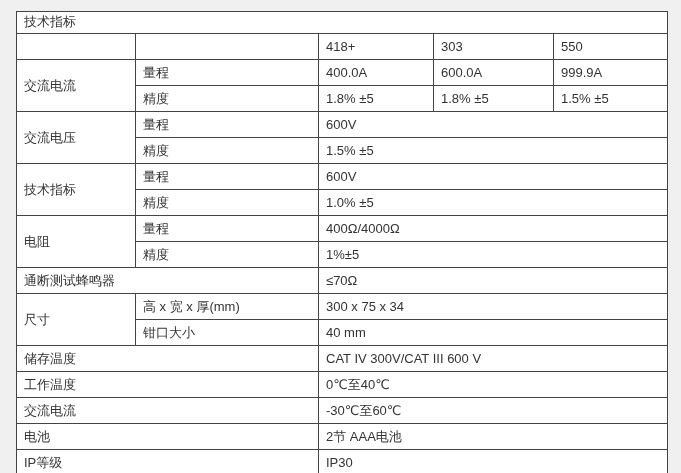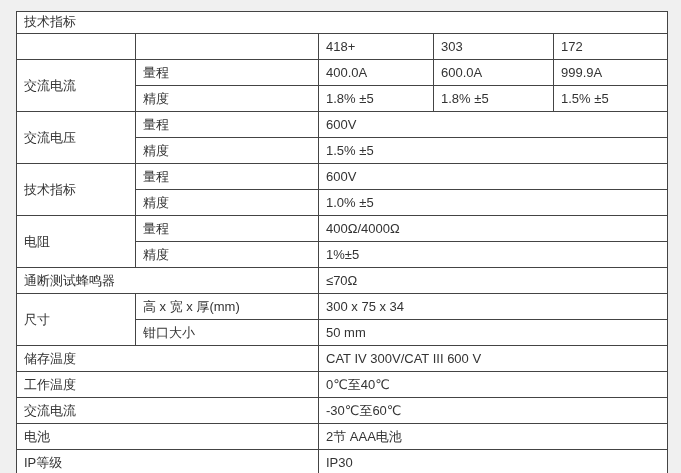--- a/index.html
+++ b/index.html
@@ -45,21 +45,21 @@
   <tbody>
       <tr class="title-row">
     <td colspan="5">技术指标</td>
   </tr>
 
   <tr>
     <td></td>
     <td></td>
     <td>418+</td>
     <td>303</td>
-    <td>172</td>
+    <td>550</td>
   </tr>
 
   <tr>
     <td rowspan="2">交流电流</td>
     <td>量程</td>
     <td>400.0A</td>
     <td>600.0A</td>
     <td>999.9A</td>
   </tr>
   <tr>
@@ -104,21 +104,21 @@
     <td colspan="3">≤70Ω</td>
   </tr>
 
   <tr>
     <td rowspan="2">尺寸</td>
     <td>高 x 宽 x 厚(mm)</td>
     <td colspan="3">300 x 75 x 34</td>
   </tr>
   <tr>
     <td>钳口大小</td>
-    <td colspan="3">50 mm</td>
+    <td colspan="3">40 mm</td>
   </tr>
 
   <tr>
     <td colspan="2">储存温度</td>
     <td colspan="3">CAT IV 300V/CAT III 600 V</td>
   </tr>
 
   <tr>
     <td colspan="2">工作温度</td>
     <td colspan="3">0℃至40℃</td>

